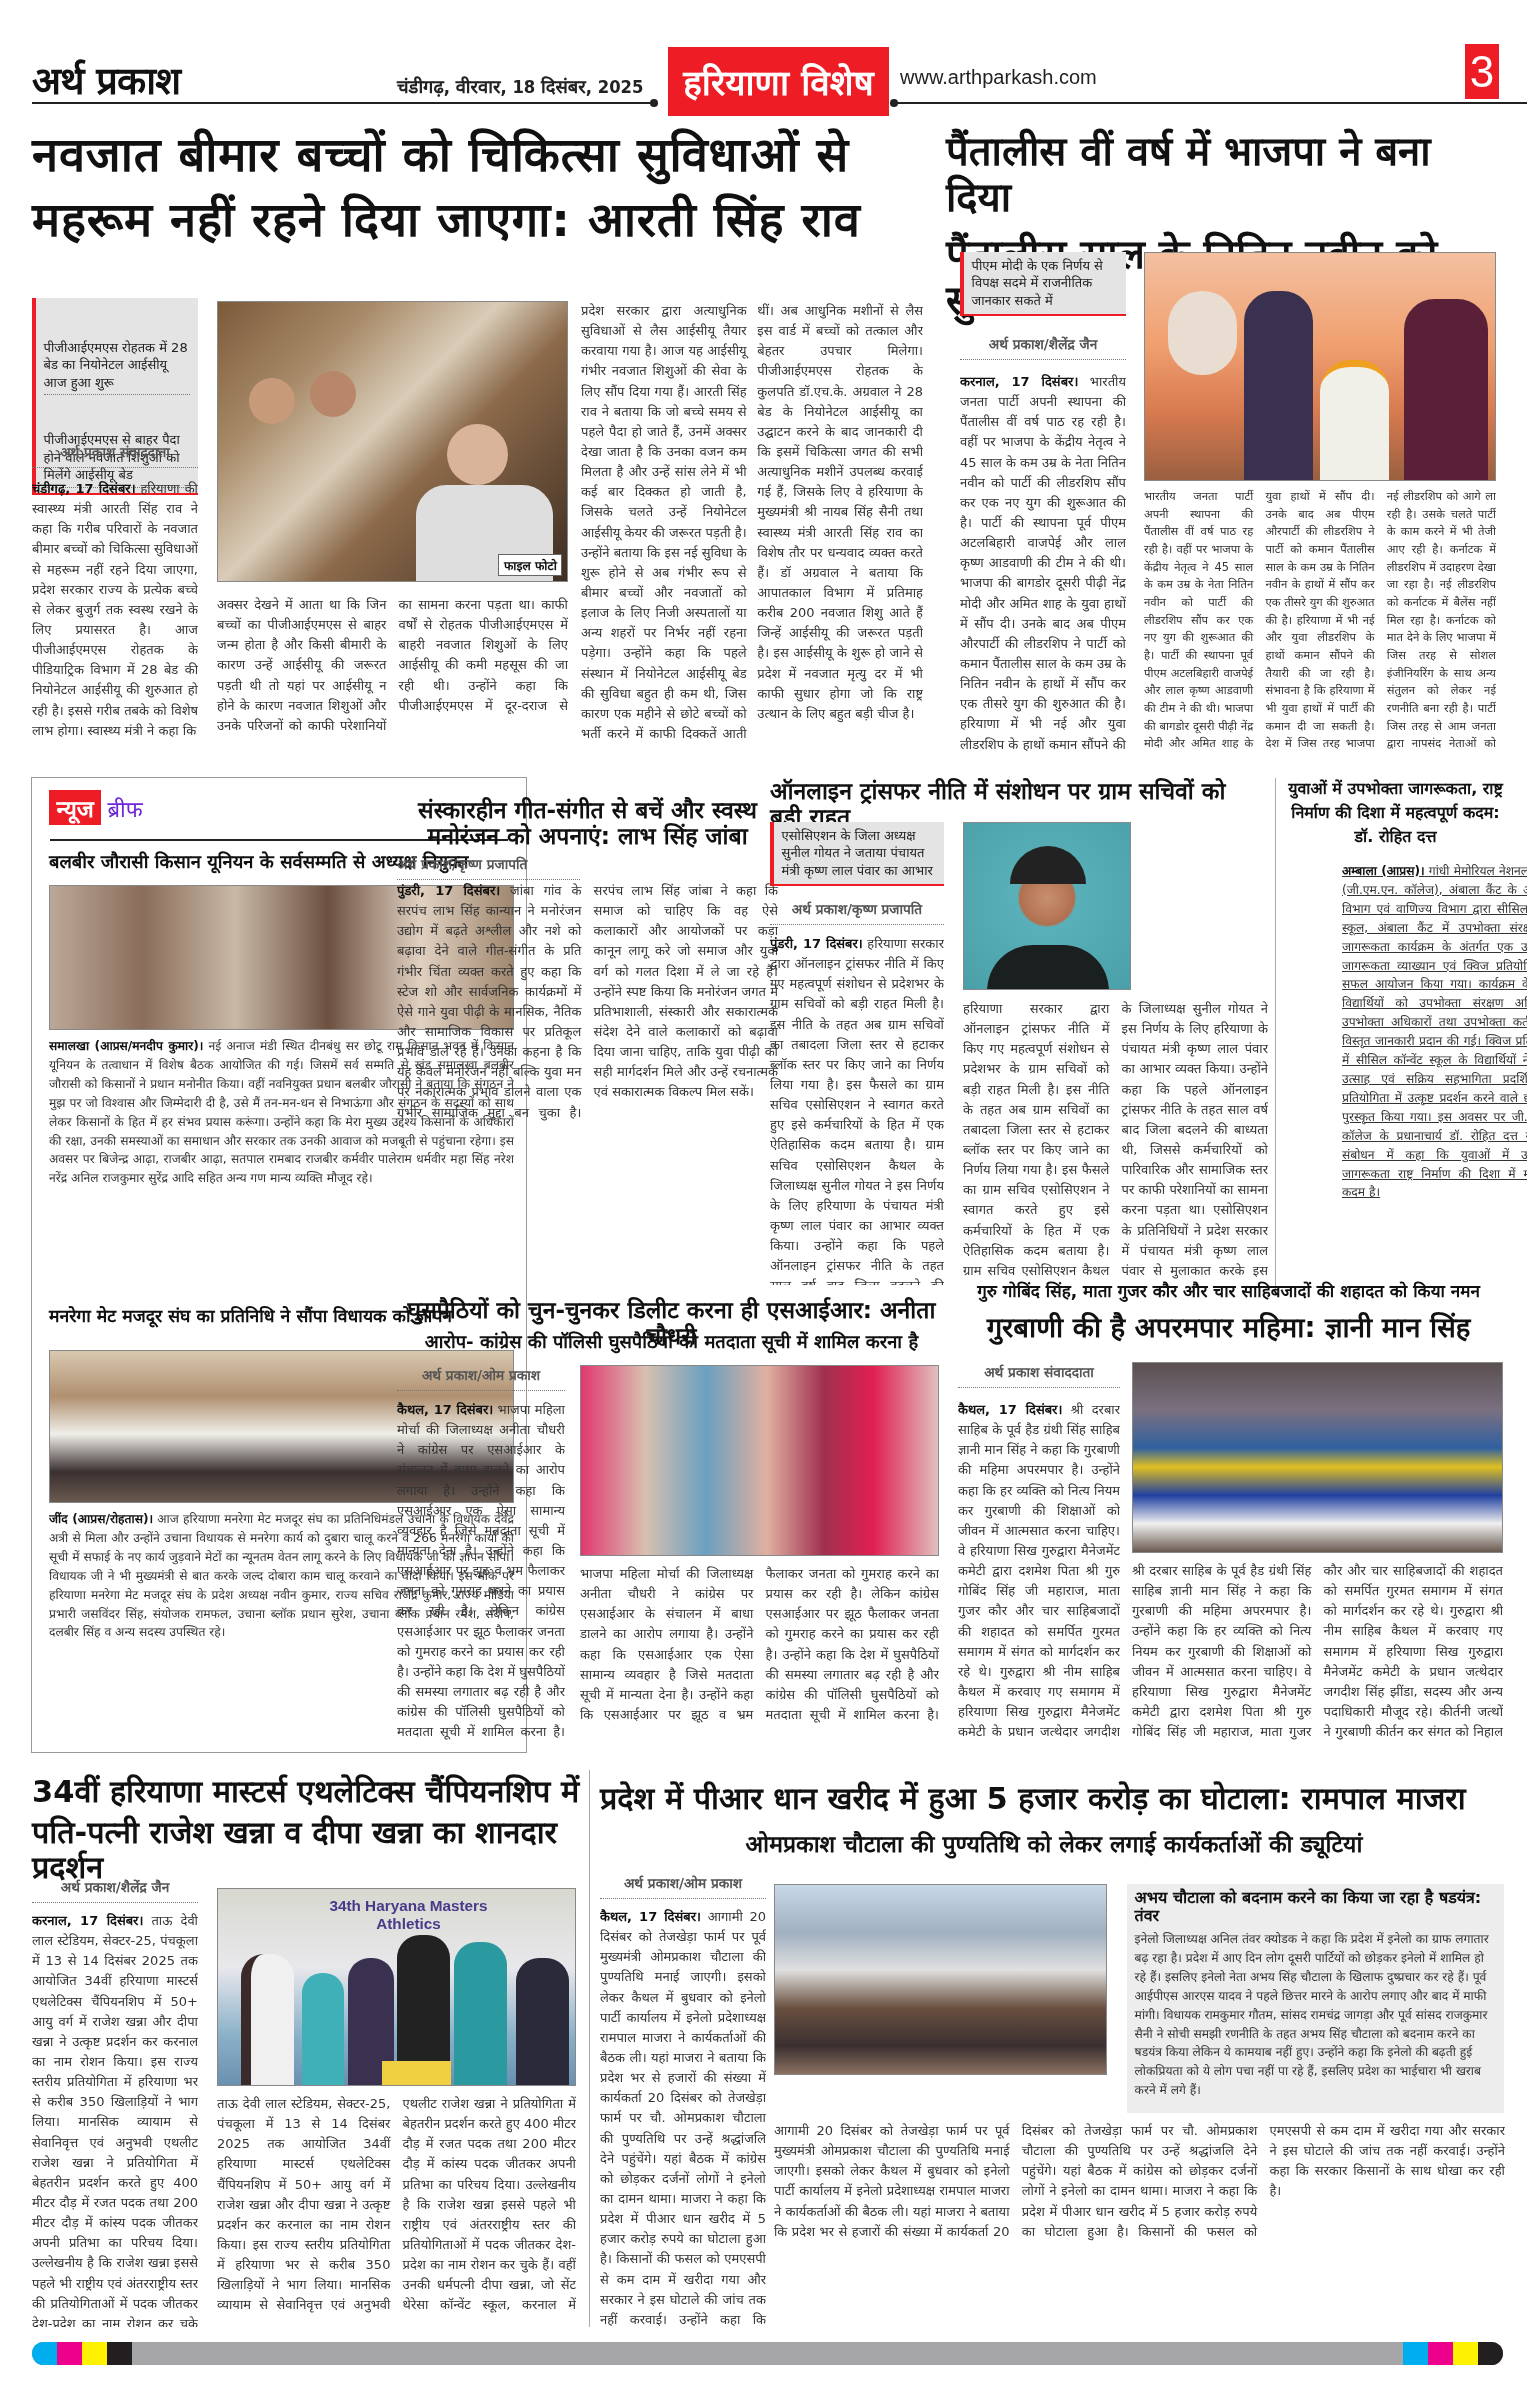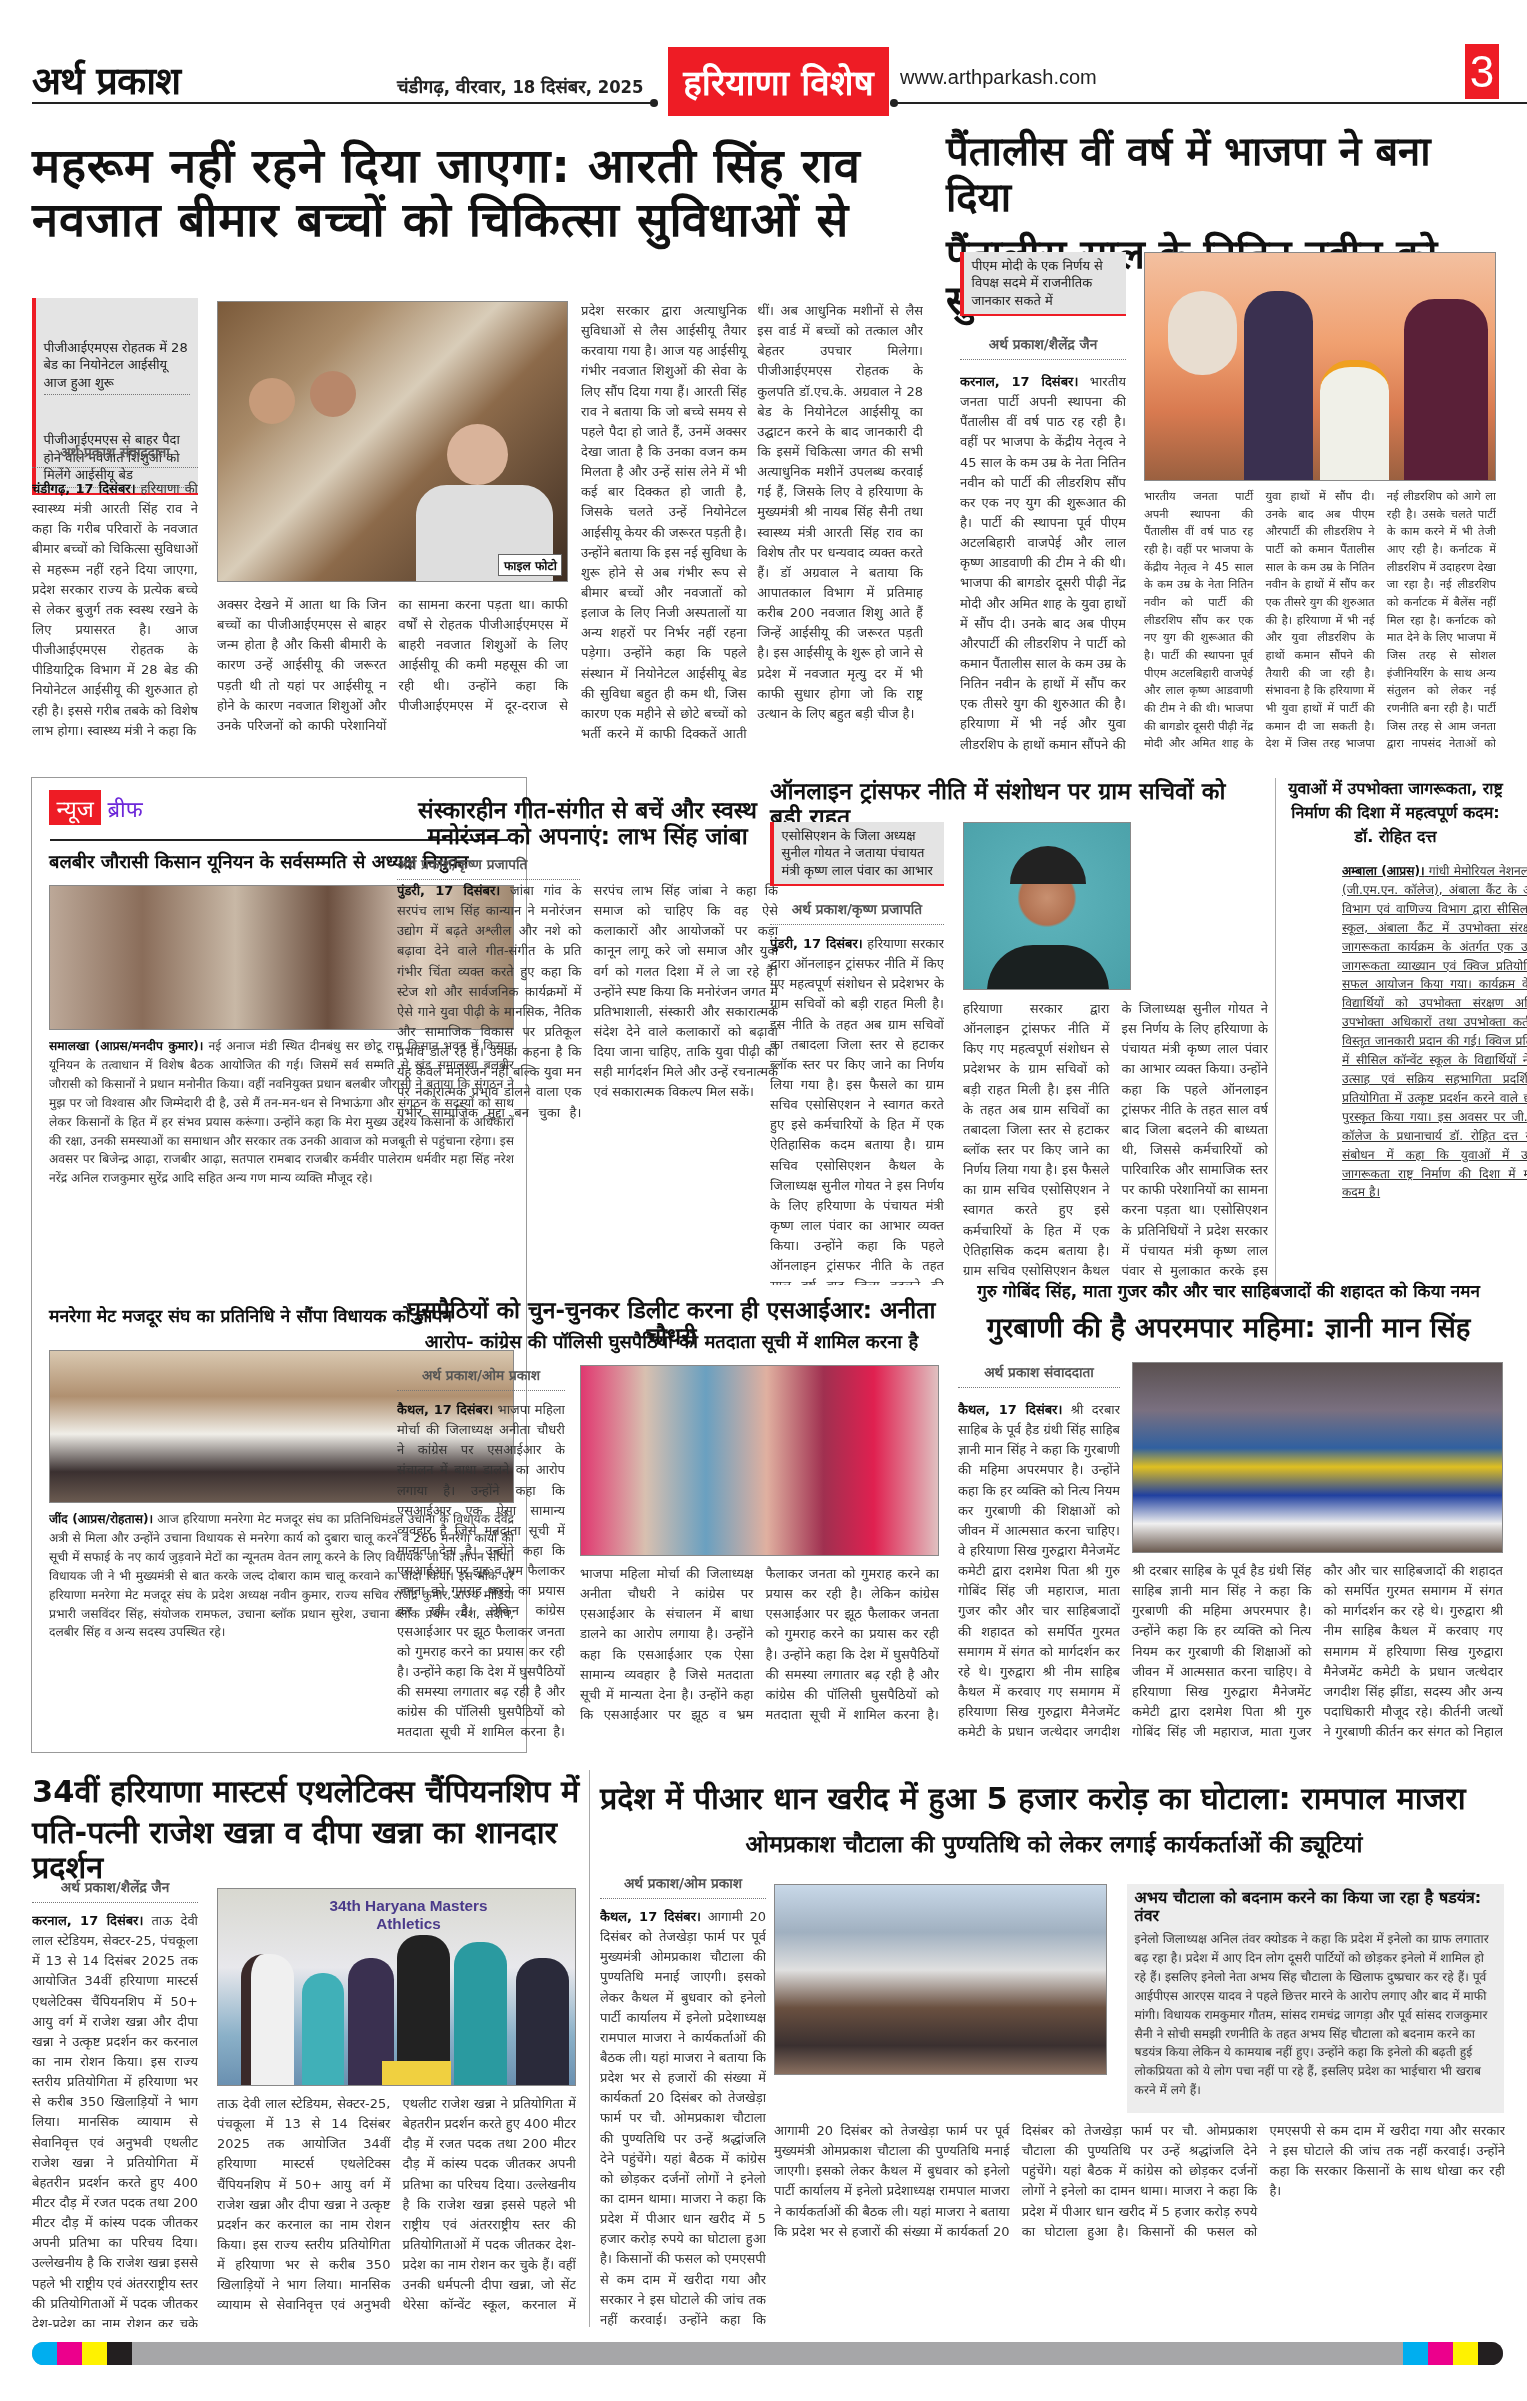--- a/index.html
+++ b/index.html
@@ -37,21 +37,21 @@
   .cols2 { column-count: 2; column-gap: 12.2px; }
   .cols3 { column-count: 3; column-gap: 12.2px; }
 
   
   .photo { overflow: hidden; border: 0.8px solid #888; padding-left: 28px; }
   .photo-caption { position: absolute; right: 4.6px; bottom: 4.6px; background: #fff; color: #111; font-size: 12.2px; font-weight: bold; padding: 1.5px 4.6px; border: 0.8px solid #666; }
 
   
   .brief-box { left: 30.5px; top: 777px; width: 496px; height: 976px; border: 1.5px solid #999; }
   .brief-logo { left: 49px; top: 790px; display: flex; align-items: center; }
-  .brief-logo .red { background: #ee1c25; color: #fff; font-size: 23px; font-weight: normal; padding: 1.5px 7.6px; }
+  .brief-logo .red { background: #ee1c25; color: #fff; font-size: 23px; font-weight: bold; padding: 1.5px 7.6px; }
   .brief-logo .blk { font-size: 22px; font-weight: normal; margin-left: 6.1px; color: #6d28d9; }
 
   .rule { height: 1.5px; background: #222; }
   .vrule { width: 0.8px; background: #aaa; }
 
   
   .grey-box { background: #ededed; }
 
   
   .footer-bar { left: 32px; top: 2342px; width: 1471px; height: 23px; background: #a6a6a8; border-radius: 11.4px; overflow: hidden; display: flex; justify-content: space-between; }
@@ -63,22 +63,22 @@
 
 <div class="abs masthead-logo">अर्थ प्रकाश</div>
 <div class="abs masthead-date">चंडीगढ़, वीरवार, 18 दिसंबर, 2025</div>
 <div class="abs masthead-rule-left"></div>
 <div class="abs section-badge" style="background: rgb(238, 28, 37);">हरियाणा विशेष</div>
 <div class="abs website">www.arthparkash.com</div>
 <div class="abs masthead-rule-right"></div>
 <div class="abs page-num" style="background: rgb(238, 28, 37);">3</div>
 
 <div class="abs" style="left:32px; top:128px; width:900px;">
+  <div class="hl hl-xl" style="letter-spacing:0.8px;">नवजात बीमार बच्चों को चिकित्सा सुविधाओं से</div>
   <div class="hl hl-xl" style="margin-top:10.7px; letter-spacing:0.8px;">महरूम नहीं रहने दिया जाएगा: आरती सिंह राव</div>
-  <div class="hl hl-xl" style="letter-spacing:0.8px;">नवजात बीमार बच्चों को चिकित्सा सुविधाओं से</div>
 </div>
 
 <div class="abs highlight" style="left:32px; top:298px; width:166px;">
   <div class="item" style="font-size:13px;">पीजीआईएमएस रोहतक में 28 बेड का नियोनेटल आईसीयू आज हुआ शुरू</div>
   <div class="item" style="font-size:13px;">पीजीआईएमएस से बाहर पैदा होने वाले नवजात शिशुओं को मिलेंगे आईसीयू बेड</div>
 </div>
 <div class="abs byline" style="left:32px; top:442px; width:166px; font-size:13.7px;">अर्थ प्रकाश संवाददाता</div>
 <div class="abs body-text" style="left:32px; top:479px; width:166px; height:275px; overflow:hidden;">
   <b>चंडीगढ़, 17 दिसंबर।</b>
   <span>हरियाणा की स्वास्थ्य मंत्री आरती सिंह राव ने कहा कि गरीब परिवारों के नवजात बीमार बच्चों को चिकित्सा सुविधाओं से महरूम नहीं रहने दिया जाएगा, प्रदेश सरकार राज्य के प्रत्येक बच्चे से लेकर बुजुर्ग तक स्वस्थ रखने के लिए प्रयासरत है। आज पीजीआईएमएस रोहतक के पीडियाट्रिक विभाग में 28 बेड की नियोनेटल आईसीयू की शुरुआत हो रही है। इससे गरीब तबके को विशेष लाभ होगा। स्वास्थ्य मंत्री ने कहा कि</span>

